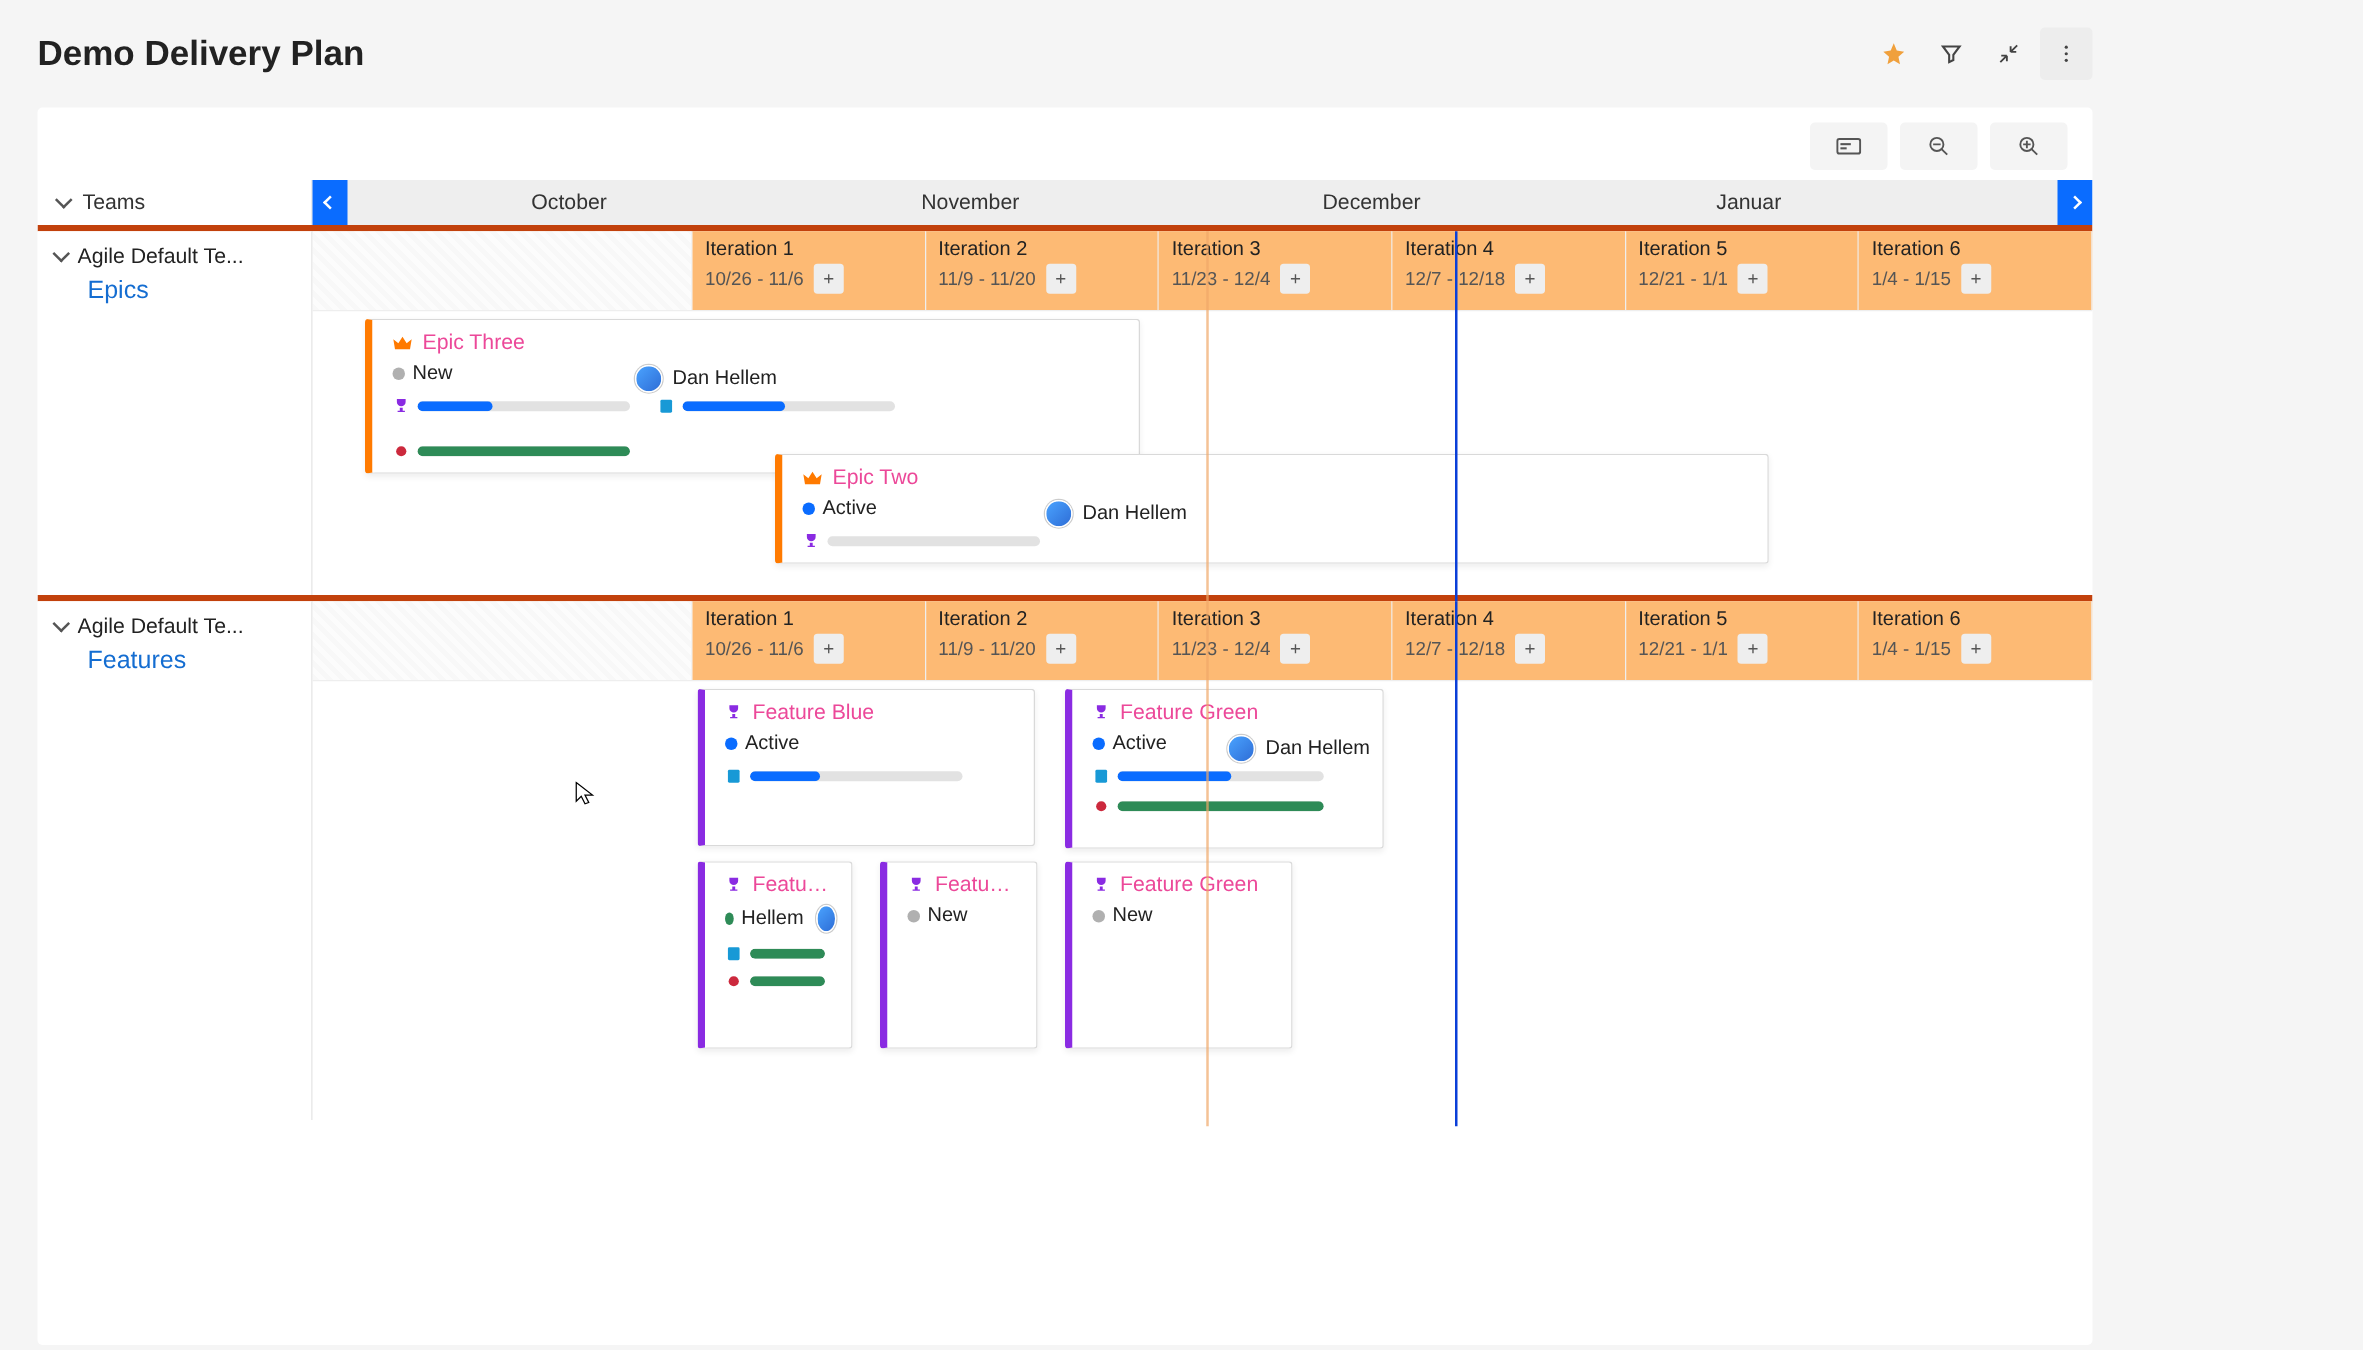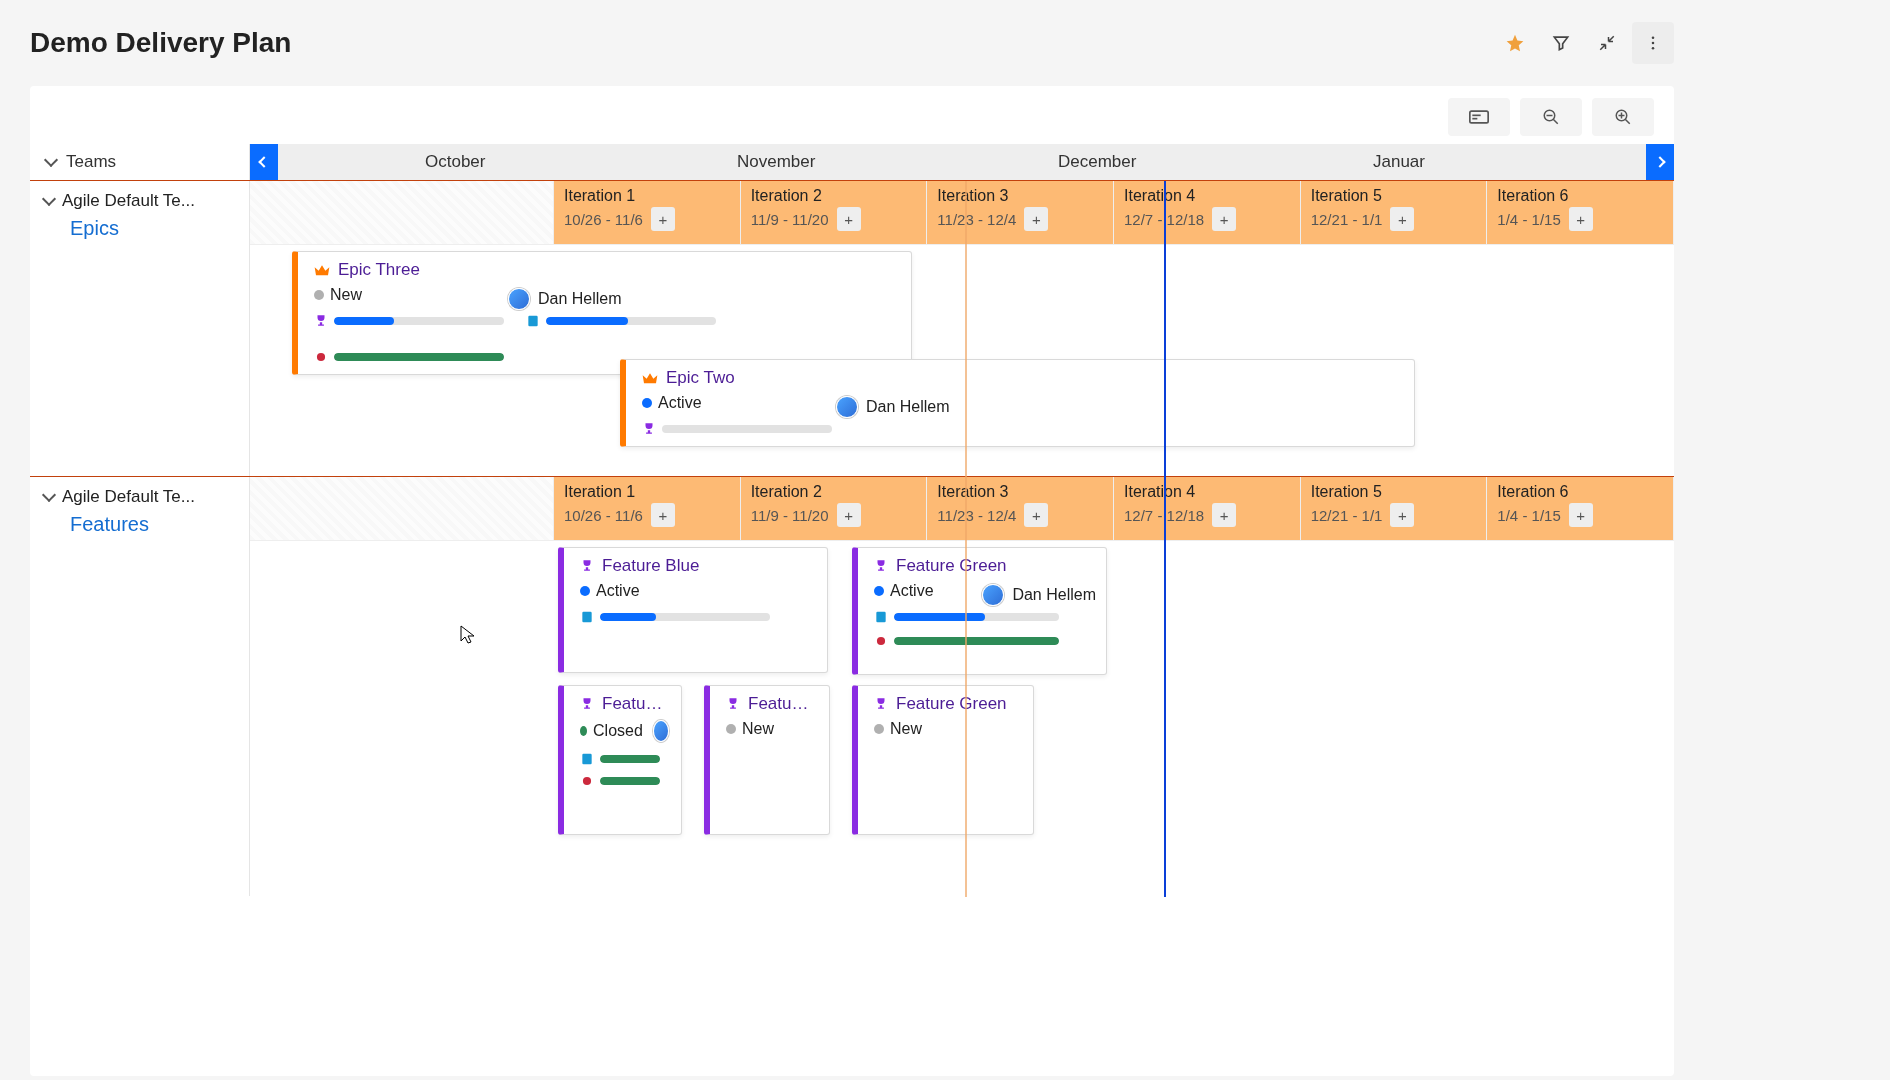--- a/index.html
+++ b/index.html
@@ -39,21 +39,21 @@
   .m-nov { left: 707px; }
   .m-dec { left: 1028px; }
   .m-jan { left: 1343px; }
 
   
   .vline { position: absolute; width: 2px; top: 0; bottom: 0; z-index: 1; pointer-events: none; }
   .vline.test { left: 715px; background: #f0a868; opacity: 0.7; }
   .vline.today { left: 914px; background: #0a3fd8; }
 
   
-  .swimlane { position: relative; border-top: 1px solid #c2410c; }
+  .swimlane { position: relative; border-top: 5px solid #c2410c; }
   .lane-sidebar { position: absolute; left: 0; top: 0; bottom: 0; width: 220px; border-right: 1px solid #e5e5e5; padding: 10px 14px; background: #fff; z-index: 2; }
   .lane-sidebar .team-head { display: flex; align-items: center; gap: 8px; }
   .lane-sidebar .team-name { font-size: 17px; font-weight: 500; color: #222; white-space: nowrap; overflow: hidden; text-overflow: ellipsis; width: 150px; }
   .lane-sidebar .backlog { margin-left: 26px; margin-top: 6px; color: #146dd1; font-size: 20px; cursor: pointer; }
 
   .lane-body { margin-left: 220px; position: relative; }
 
   
   .iter-row { display: flex; height: 64px; border-bottom: 1px solid #eee; position: relative; }
   .iter-spacer { width: 304px; background: repeating-linear-gradient(45deg,#f8f8f8,#f8f8f8 4px,#fcfcfc 4px,#fcfcfc 8px); flex-shrink:0; border-right:1px solid #eee; }
@@ -66,21 +66,21 @@
   
   .card-area { position: relative; padding-bottom: 10px; }
   .card-area.epics { min-height: 220px; }
 
   
   .card { position: absolute; background: #fff; border: 1px solid #d9d9d9; border-radius: 3px; box-shadow: 0 2px 5px rgba(0,0,0,0.07); padding: 8px 12px 10px 16px; }
   .card.epic { border-left: 6px solid #ff7a00; }
   .card.feature { border-left: 6px solid #8a2be2; }
 
   .card-title-row { display: flex; align-items: center; gap: 8px; }
-  .card-title { font-size: 17px; color: #4c1d95; white-space: nowrap; overflow:hidden; text-overflow: ellipsis; }
+  .card-title { font-size: 17px; color: #ec4899; white-space: nowrap; overflow:hidden; text-overflow: ellipsis; }
 
   .status-row { display: flex; align-items: center; gap: 6px; margin-top: 6px; }
   .status-dot { width: 10px; height: 10px; border-radius: 50%; }
   .status-dot.new { background: #b0b0b0; }
   .status-dot.active { background: #0a6cff; }
   .status-dot.closed { background: #2e8b57; }
   .status-text { font-size: 16px; color: #222; }
   .avatar { width: 22px; height: 22px; border-radius: 50%; background: linear-gradient(135deg,#4aa3ff,#2e6dd6); border:1px solid #fff; box-shadow:0 0 0 1px #ccc; display:inline-block; }
   .assignee-name { font-size: 16px; color: #222; margin-left: 4px; }
   .assignee-block { display:flex; align-items:center; gap:4px; position:absolute; }
@@ -432,21 +432,21 @@
 
           <div class="card feature" style="left:308px; top:144px; width:124px; height:150px;">
             <div class="card-title-row">
               <svg width="14" height="14" viewBox="0 0 24 24">
                   <path fill="#8a2be2" d="M6 2h12v4a6 6 0 01-12 0zM10 14h4v4h3v2H7v-2h3z"></path>
                 </svg>
               <span class="card-title" style="width:64px;">Feature ...</span>
             </div>
             <div class="status-row">
               <span class="status-dot closed"></span>
-              <span class="status-text">Closed</span>
+              <span class="status-text">Hellem</span>
               <span class="avatar" style="margin-left:4px;"></span>
             </div>
             <div class="rollups" style="flex-direction:column; gap:8px; align-items:flex-start;">
               <div class="rollup">
                 <svg width="14" height="14" viewBox="0 0 24 24">
                     <rect x="4" y="3" width="16" height="18" rx="2" fill="#1899d6"></rect>
                   </svg>
                 <div class="bar" style="width:60px;">
                     <div class="fill green" style="width:100%"></div>
                   </div>

